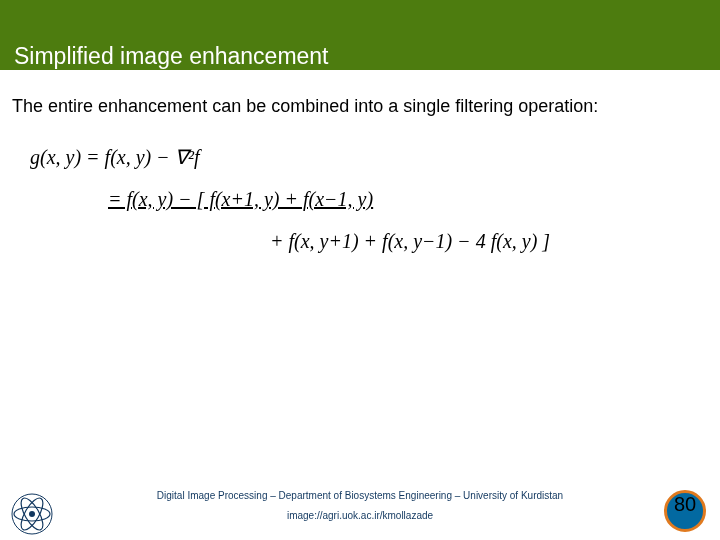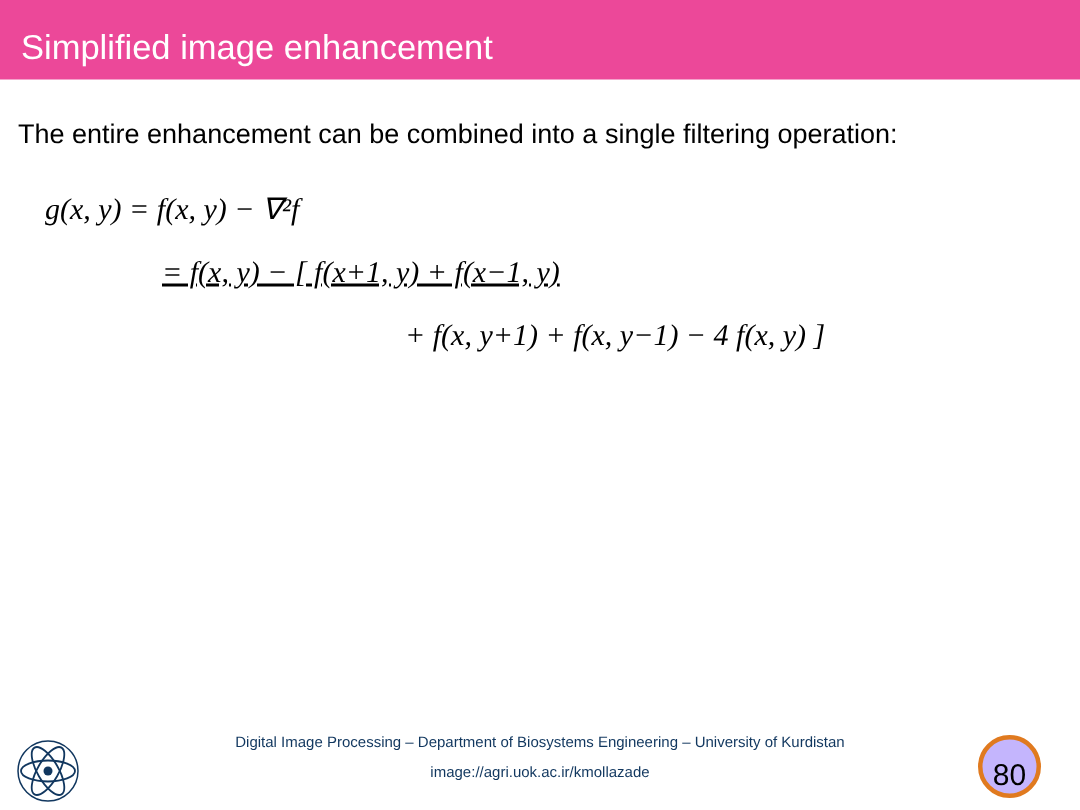--- a/index.html
+++ b/index.html
@@ -1,33 +1,33 @@
 <!DOCTYPE html>
 <html><head>
 <meta charset="utf-8">
 <style>
   * { margin: 0; padding: 0; box-sizing: border-box; }
   html, body { width: 720px; height: 540px; font-family: Arial, Helvetica, sans-serif; background: #fff; overflow: hidden; }
   .slide { width: 720px; height: 540px; position: relative; display: flex; flex-direction: column; }
-  .title-bar { background: #ec4899; color: #fff; height: 53px; display: flex; align-items: center; padding: 10px 14px 0 14px; }
+  .title-bar { background: #4d7c0f; color: #fff; height: 70px; display: flex; align-items: flex-end; padding: 10px 14px 0 14px; }
   .title-bar h1 { font-size: 23px; font-weight: 400; }
   .body { flex: 1; padding: 26px 14px 12px 6px; }
   .intro { font-size: 18px; color: #000; margin-bottom: 30px; padding-left: 6px; }
   .equations { font-family: "Times New Roman", Times, serif; font-size: 20px; font-style: italic; line-height: 1.0; padding-left: 24px; }
   .eq-line { margin-bottom: 22px; white-space: nowrap; }
   .eq-line.indent1 { padding-left: 78px; text-decoration: underline; }
   .eq-line.indent2 { padding-left: 240px; margin-bottom: 40px; }
   .eq-line.final { padding-left: 50px; }
   .footer { position: absolute; left: 0; right: 0; bottom: 0; height: 58px; margin-top: 36px; }
   .footer-text { position: absolute; width: 100%; text-align: center; color: #11375f; font-size: 10px; }
   .footer-line1 { top: 8px; }
   .footer-line2 { top: 28px; }
   .footer-logo { position: absolute; left: 10px; bottom: 4px; width: 44px; height: 44px; }
   .footer-logo svg { width: 44px; height: 44px; }
-  .page-badge { position: absolute; right: 26px; bottom: 8px; width: 42px; height: 42px; border-radius: 50%; background: #c4b5fd; border: 3px solid #e07a1f; display: flex; align-items: flex-end; justify-content: center; font-size: 20px; color: #000; }
+  .page-badge { position: absolute; right: 14px; bottom: 8px; width: 42px; height: 42px; border-radius: 50%; background: #0369a1; border: 3px solid #e07a1f; display: flex; align-items: flex-start; justify-content: center; font-size: 20px; color: #000; }
 </style>
 </head>
 <body>
 
 <div class="slide">
 
   <div class="title-bar">
     <h1>Simplified image enhancement</h1>
   </div>
 

